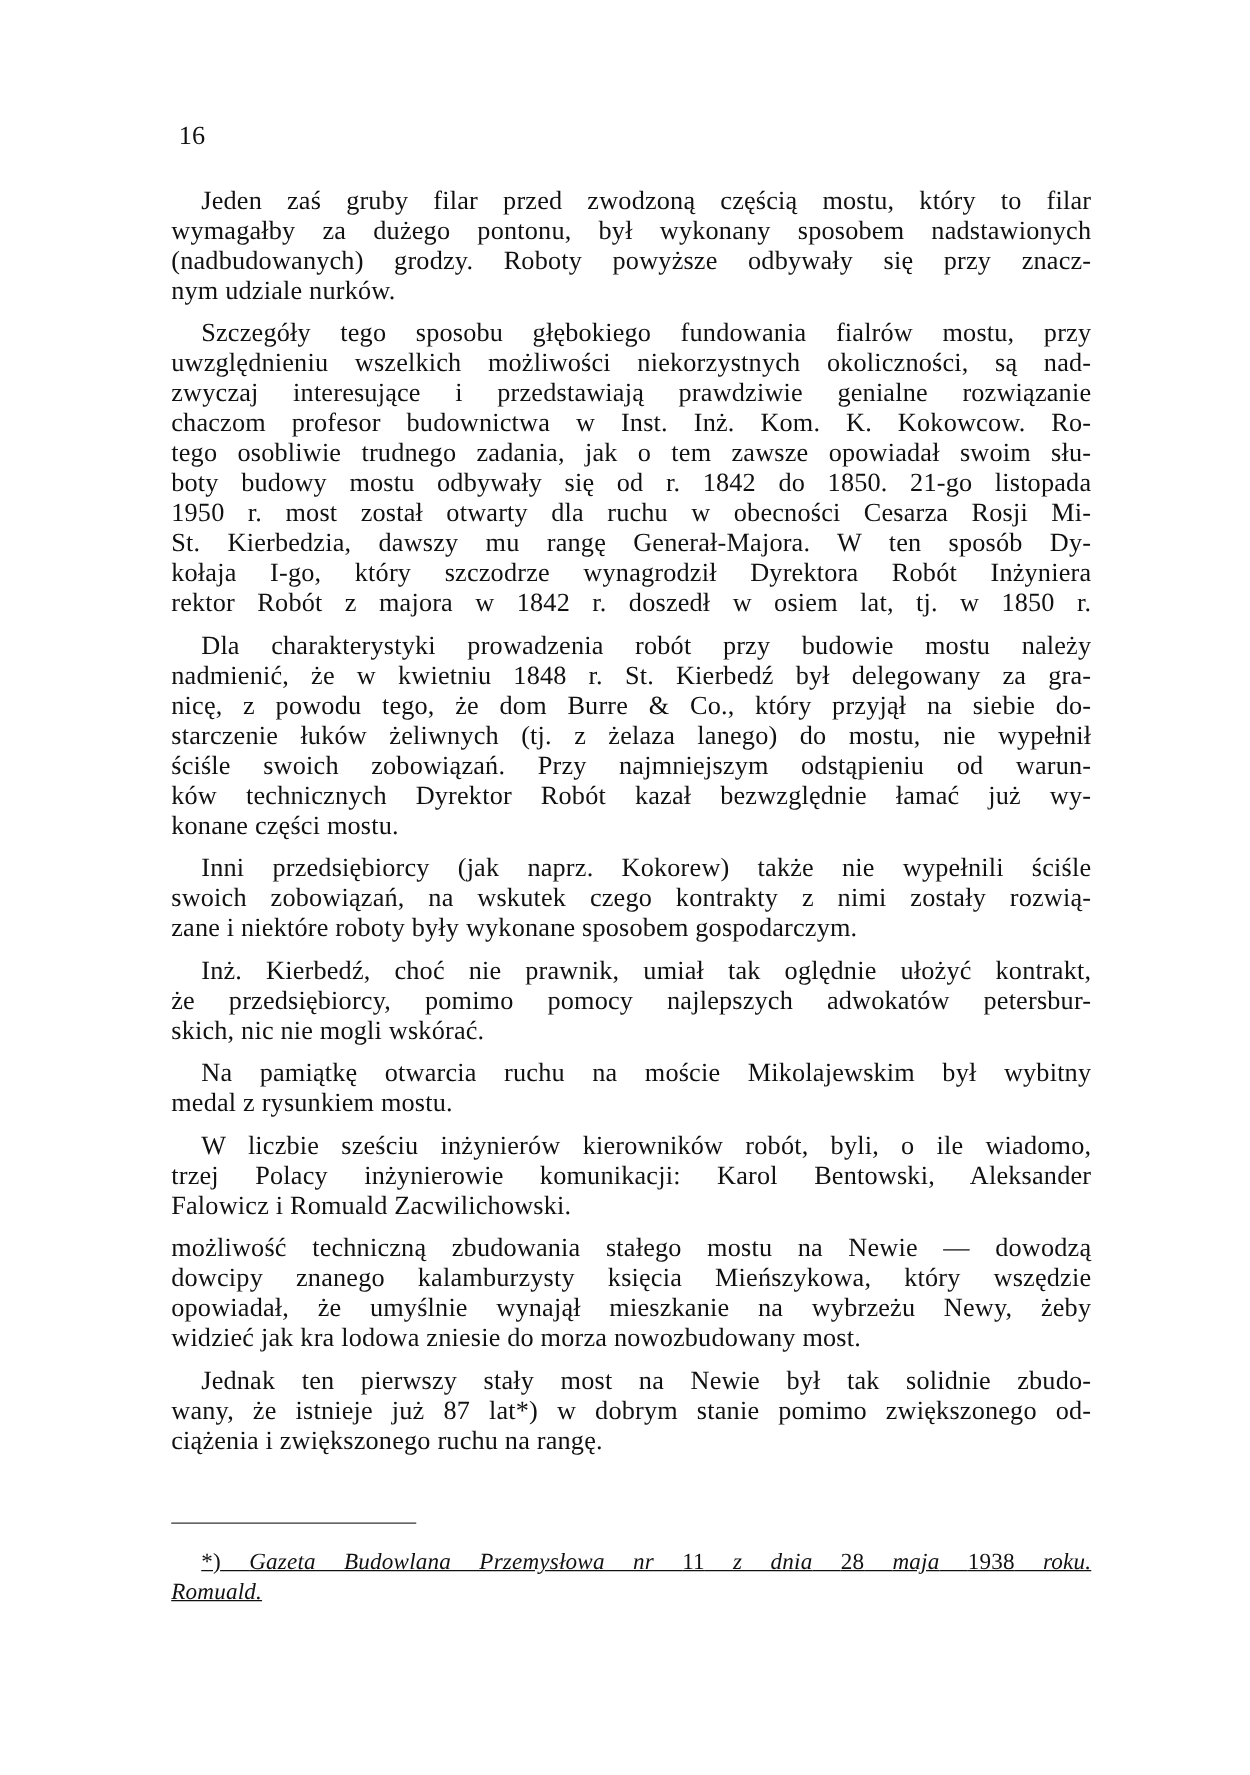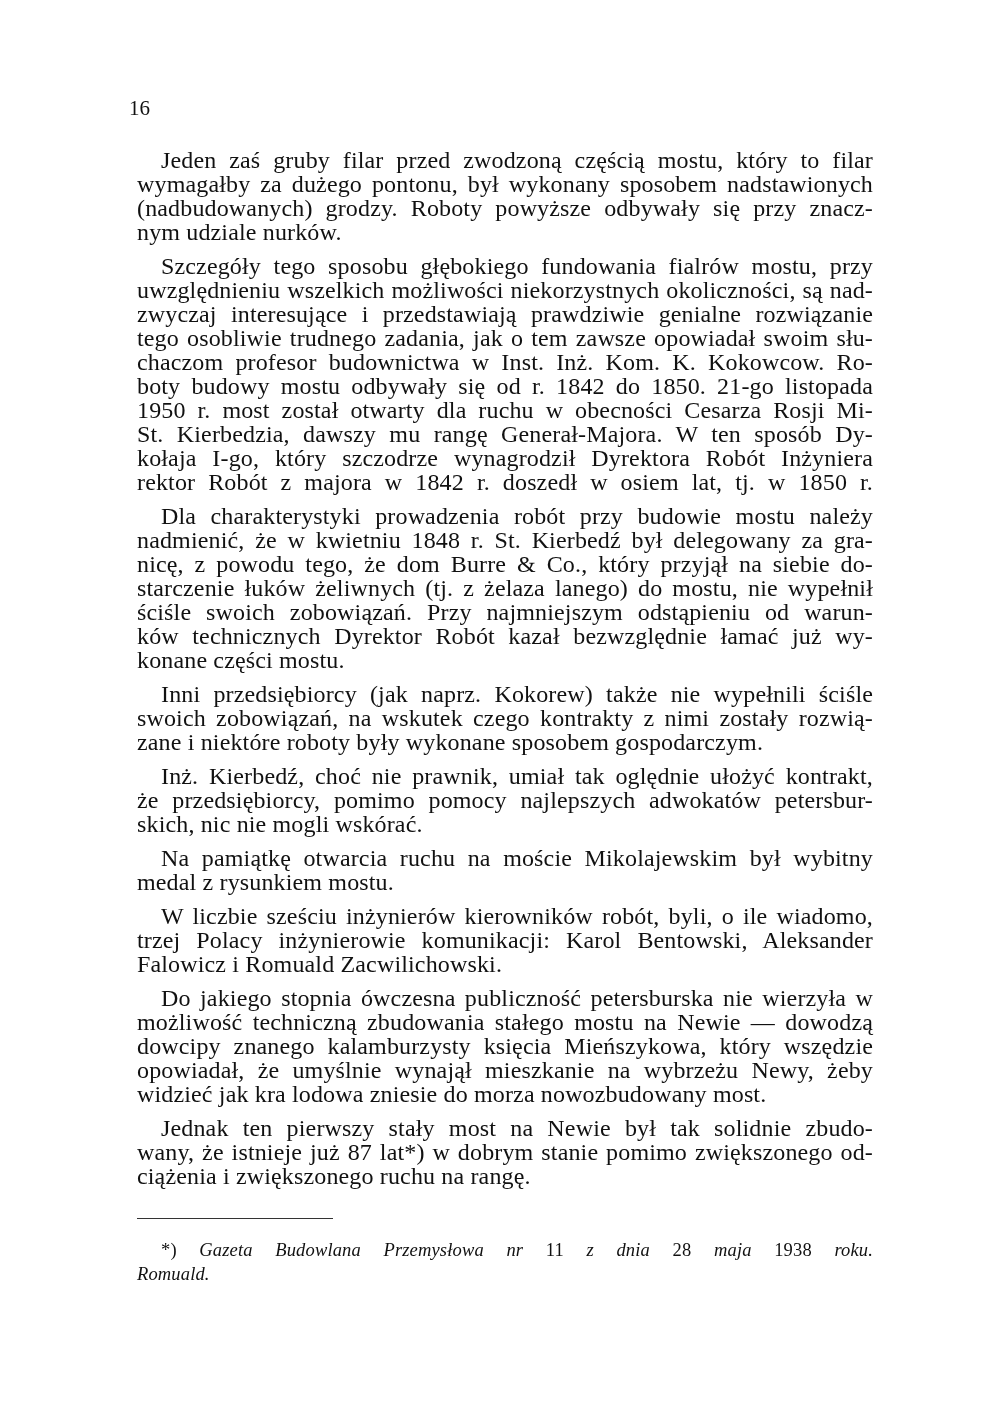--- a/index.html
+++ b/index.html
@@ -1,49 +1,49 @@
 <!DOCTYPE html>
 <html><head>
 <meta charset="utf-8">
 <style>
   html, body { margin: 0; padding: 0; background: #ffffff; }
   body { width: 1000px; height: 1420px; position: relative; overflow: hidden;
          font-family: "Liberation Serif", "DejaVu Serif", serif; color: #111; }
-  .page-number { position: absolute; left: 129px; top: 96px; font-size: 21px; }
+  .page-number { position: absolute; left: 143px; top: 96px; font-size: 21px; }
   .body-text { position: absolute; left: 137px; top: 148px; width: 736px; }
   .para { margin: 0 0 10px 0; }
-  .line { display: block; font-size: 24px; line-height: 24px; height: 24px;
+  .line { display: block; font-size: 21px; line-height: 24px; height: 24px;
           text-align: justify; text-align-last: justify; white-space: nowrap; letter-spacing: 0.15px; }
   .line.last { text-align-last: left; }
   .line.indent { padding-left: 24px; }
   .rule { position: absolute; left: 137px; top: 1218px; width: 196px; height: 0; border-top: 1px solid #333; }
   .footnote { position: absolute; left: 137px; top: 1238px; width: 736px; font-size: 18.5px; line-height: 24px; }
-  .footnote .line { font-size: 18.5px; }
+  .footnote .line { font-size: 18.5px; text-decoration: underline; }
   .it { font-style: italic; }
 </style>
 </head>
 <body>
 
 <div class="page-number">16</div>
 
 <div class="body-text">
 
   <div class="para">
     <span class="line indent">Jeden zaś gruby filar przed zwodzoną częścią mostu, który to filar</span>
     <span class="line">wymagałby za dużego pontonu, był wykonany sposobem nadstawionych</span>
     <span class="line">(nadbudowanych) grodzy. Roboty powyższe odbywały się przy znacz-</span>
     <span class="line last">nym udziale nurków.</span>
   </div>
 
   <div class="para">
     <span class="line indent">Szczegóły tego sposobu głębokiego fundowania fialrów mostu, przy</span>
     <span class="line">uwzględnieniu wszelkich możliwości niekorzystnych okoliczności, są nad-</span>
     <span class="line">zwyczaj interesujące i przedstawiają prawdziwie genialne rozwiązanie</span>
+    <span class="line">chaczom profesor budownictwa w Inst. Inż. Kom. K. Kokowcow. Ro-</span>
     <span class="line">tego osobliwie trudnego zadania, jak o tem zawsze opowiadał swoim słu-</span>
-    <span class="line">chaczom profesor budownictwa w Inst. Inż. Kom. K. Kokowcow. Ro-</span>
     <span class="line">boty budowy mostu odbywały się od r. 1842 do 1850. 21-go listopada</span>
     <span class="line">1950 r. most został otwarty dla ruchu w obecności Cesarza Rosji Mi-</span>
     <span class="line">St. Kierbedzia, dawszy mu rangę Generał-Majora. W ten sposób Dy-</span>
     <span class="line">kołaja I-go, który szczodrze wynagrodził Dyrektora Robót Inżyniera</span>
     <span class="line">rektor Robót z majora w 1842 r. doszedł w osiem lat, tj. w 1850 r.</span>
   </div>
 
   <div class="para">
     <span class="line indent">Dla charakterystyki prowadzenia robót przy budowie mostu należy</span>
     <span class="line">nadmienić, że w kwietniu 1848 r. St. Kierbedź był delegowany za gra-</span>
@@ -71,21 +71,20 @@
     <span class="line last">medal z rysunkiem mostu.</span>
   </div>
 
   <div class="para">
     <span class="line indent">W liczbie sześciu inżynierów kierowników robót, byli, o ile wiadomo,</span>
     <span class="line">trzej Polacy inżynierowie komunikacji: Karol Bentowski, Aleksander</span>
     <span class="line last">Falowicz i Romuald Zacwilichowski.</span>
   </div>
 
   <div class="para">
-    <span class="line indent">Do jakiego stopnia ówczesna publiczność petersburska nie wierzyła w</span>
     <span class="line">możliwość techniczną zbudowania stałego mostu na Newie — dowodzą</span>
     <span class="line">dowcipy znanego kalamburzysty księcia Mieńszykowa, który wszędzie</span>
     <span class="line">opowiadał, że umyślnie wynajął mieszkanie na wybrzeżu Newy, żeby</span>
     <span class="line last">widzieć jak kra lodowa zniesie do morza nowozbudowany most.</span>
   </div>
 
   <div class="para">
     <span class="line indent">Jednak ten pierwszy stały most na Newie był tak solidnie zbudo-</span>
     <span class="line">wany, że istnieje już 87 lat*) w dobrym stanie pomimo zwiększonego od-</span>
     <span class="line last">ciążenia i zwiększonego ruchu na rangę.</span>

